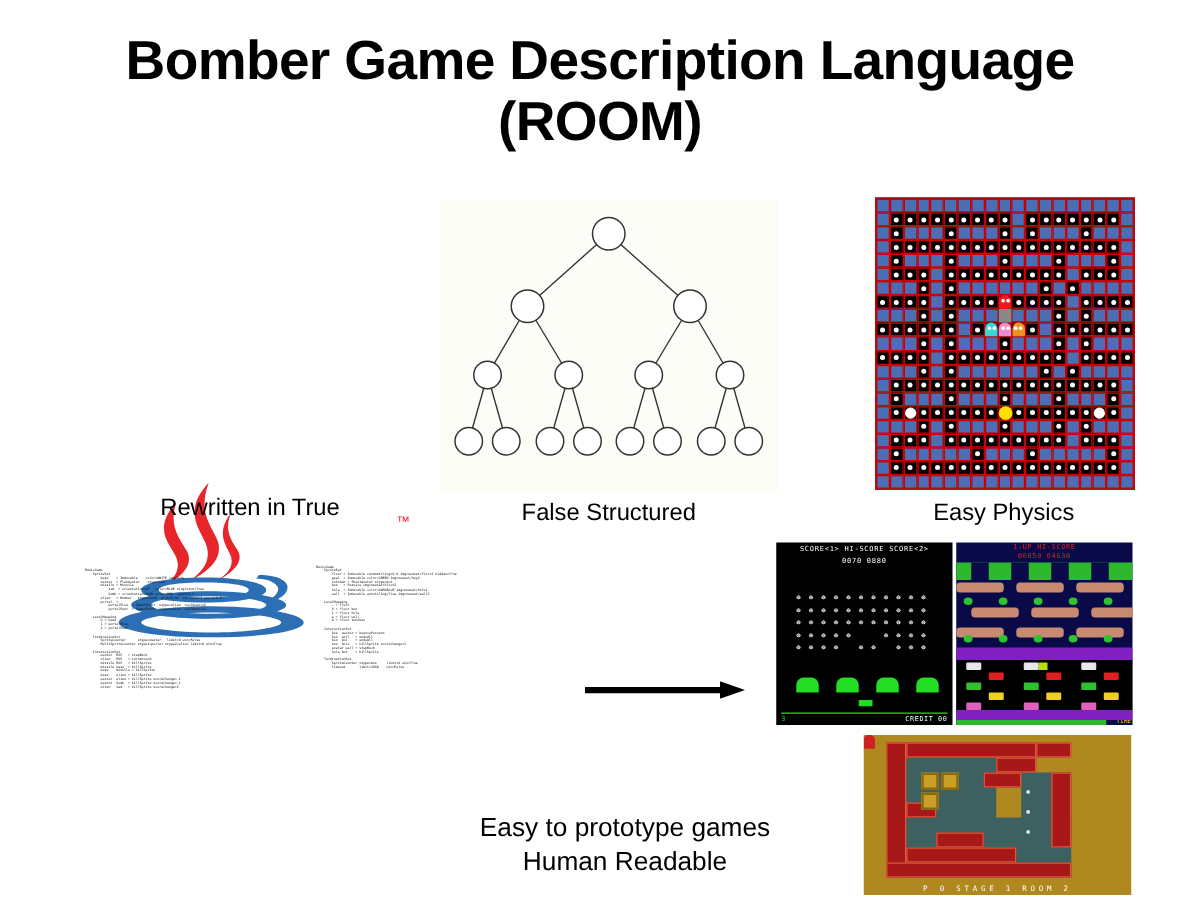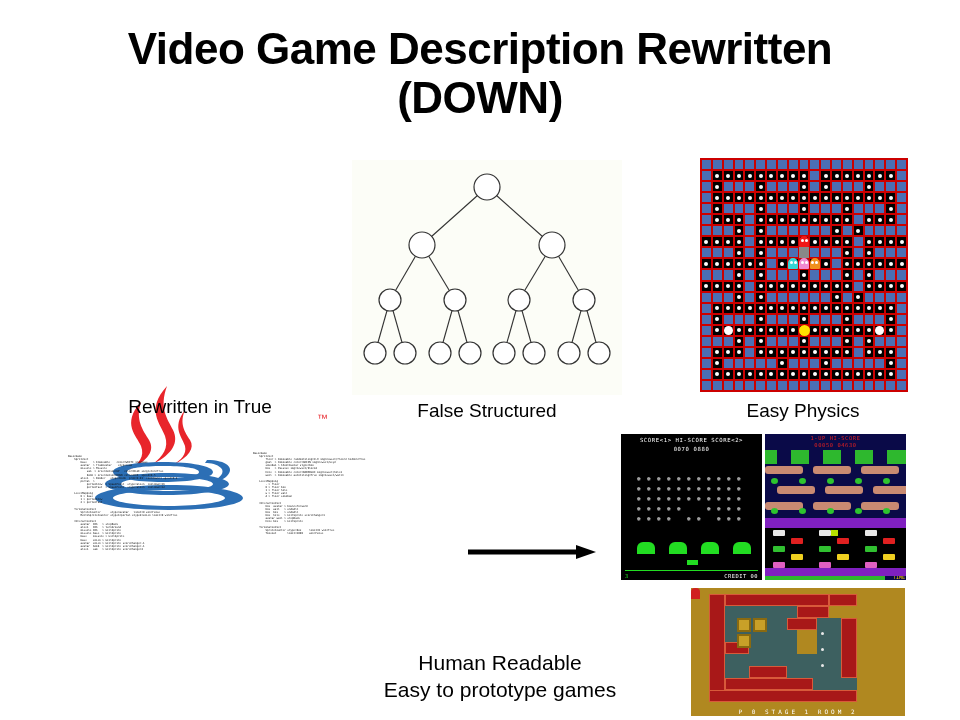--- a/index.html
+++ b/index.html
@@ -81,22 +81,22 @@
   #sk-status{position:absolute;left:0;bottom:1px;width:214px;color:#fff;font-size:6px;
              letter-spacing:3px;text-align:center;white-space:nowrap;}
 
   #bottom-caption{position:absolute;left:330px;top:650px;width:340px;text-align:center;
                   font-size:21px;line-height:1.28;}
 </style>
 </head>
 <body>
 
 <div id="title">
-  <div>Video Game Description Rewritten</div>
-  <div>(DOWN)</div>
+  <div>Bomber Game Description Language</div>
+  <div>(ROOM)</div>
 </div>
 
 <div id="java-panel">
   <svg id="java-logo" viewBox="0 0 250 130">
 
     <path d="M92 6 C70 30 86 44 90 56 C94 68 88 76 78 84 C98 74 104 62 98 50 C92 38 84 28 92 6 Z" fill="#E8252B"></path>
     <path d="M66 22 C46 44 62 56 66 66 C70 76 64 84 54 90 C74 80 80 70 74 60 C68 50 60 40 66 22 Z" fill="#E8252B"></path>
     <path d="M110 30 C96 48 108 58 110 66 C112 74 106 80 98 85 C114 77 120 68 115 60 C110 52 104 44 110 30 Z" fill="#E8252B"></path>
 
     <path d="M38 92 C38 86 60 82 88 82 C116 82 138 86 138 92 C138 98 116 102 88 102 C60 102 38 98 38 92 Z
@@ -974,15 +974,15 @@
     <div class="skbox" style="left: 46px; top: 30px; width: 14px; height: 14px;"></div>
     <div class="skbox" style="left: 62px; top: 30px; width: 14px; height: 14px;"></div>
     <div class="skbox" style="left: 46px; top: 46px; width: 14px; height: 14px;"></div>
     <div class="skdot" style="left: 130px; top: 44px; width: 3px; height: 3px;"></div>
     <div class="skdot" style="left: 130px; top: 60px; width: 3px; height: 3px;"></div>
     <div class="skdot" style="left: 130px; top: 76px; width: 3px; height: 3px;"></div>
     <div class="" style="left: 40px; top: 18px; width: 9px; height: 11px; background: rgb(208, 32, 32); border-radius: 4px 4px 0px 0px;"></div>
   </div>
 
 <div id="bottom-caption">
+  <div>Easy to prototype games</div>
   <div>Human Readable</div>
-  <div>Easy to prototype games</div>
 </div>
 
 </body></html>

